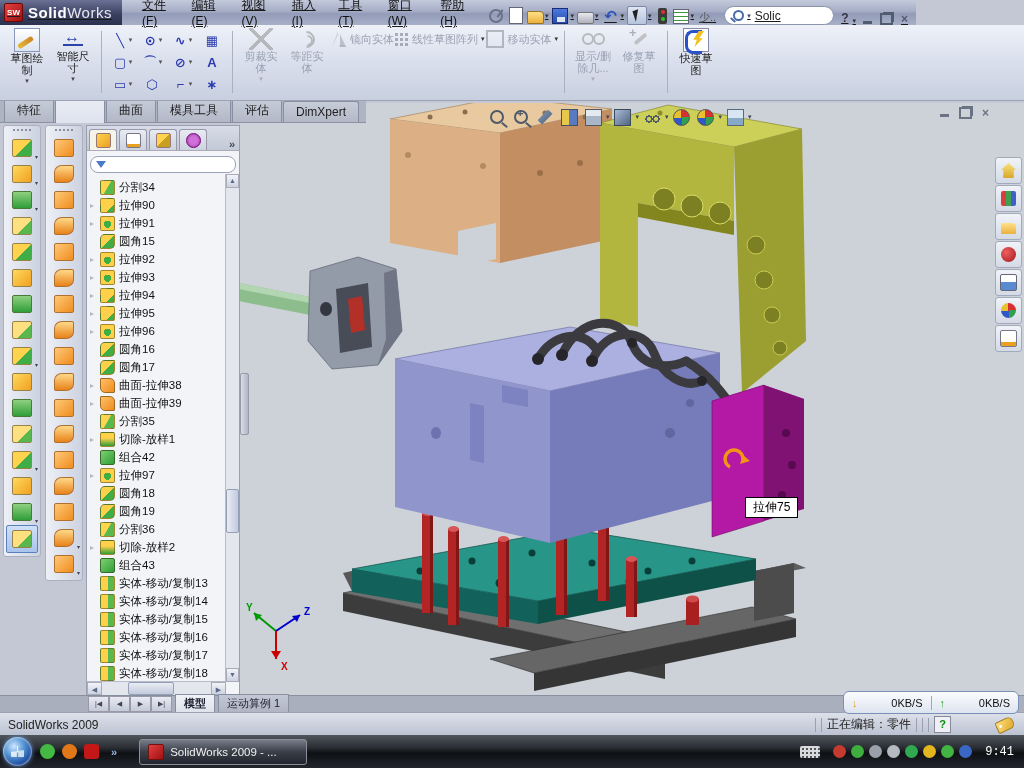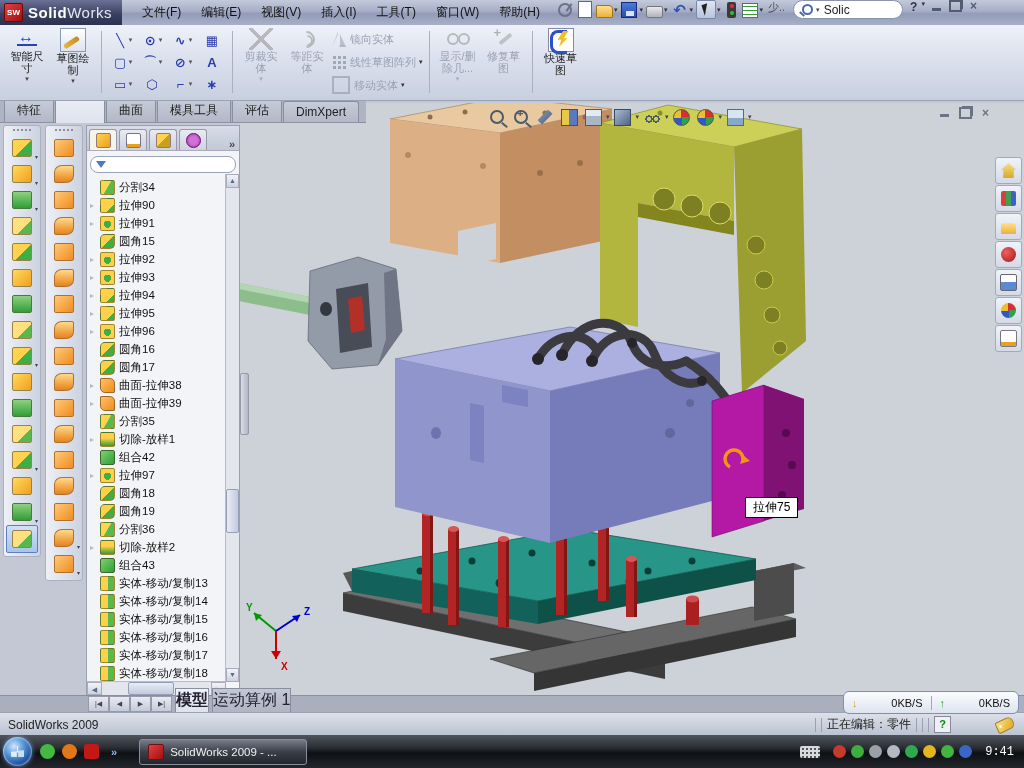--- a/index.html
+++ b/index.html
@@ -1,22 +1,22 @@
 <!DOCTYPE html>
 <html><head>
 <meta charset="utf-8">
 <style>
   html,body{margin:0;padding:0;background:#000;}
   #screen{position:relative;width:1024px;height:768px;overflow:hidden;
     font-family:"Liberation Sans","DejaVu Sans",sans-serif;font-size:12px;color:#1a1a1a;
     background:#c3c8d4;}
   
-  .titlebar{position:absolute;left:0;top:0;width:1024px;height:25px;
+  .titlebar{position:absolute;left:0;top:0;width:916px;height:25px;
     background:linear-gradient(180deg,#c3cadb 0%,#a6aec6 45%,#929bb8 55%,#a8b0c8 100%);
-    display:flex;align-items:flex-start;z-index:60;}
+    display:flex;align-items:flex-end;z-index:60;text-decoration:underline;}
   .logo{height:25px;display:flex;align-items:center;padding:0 10px 0 4px;
     background:linear-gradient(180deg,#6a7194,#383e5e 60%,#2c3150);}
   .swcube{width:17px;height:17px;background:linear-gradient(135deg,#e24040,#a01010);
     border:1px solid #6a0808;border-radius:2px;color:#fff;font-weight:bold;font-size:8px;
     display:flex;align-items:center;justify-content:center;margin-right:5px;}
   .brand{color:#fff;font-size:15px;letter-spacing:.5px;}
   .brand .bs{font-weight:bold;} .brand .bw{font-weight:normal;color:#e8e8f0;}
   .menubar{display:flex;height:25px;align-items:center;margin-left:10px;}
   .menu{padding:4px 10px;color:#111;cursor:default;}
   .tb-icons{display:flex;align-items:center;margin-left:6px;gap:2px;}
@@ -80,21 +80,21 @@
   .ci-repair::before{content:"+";position:absolute;left:2px;top:-3px;color:#78808e;font-size:13px;font-weight:bold;}
   .ci-repair::after{content:"";position:absolute;left:6px;top:9px;width:15px;height:4px;background:#9aa0ac;transform:rotate(-40deg);border-radius:2px;}
   .ci-snap{border-top:2px solid #8a90a0;border-left:2px solid #8a90a0;border-right:2px solid #8a90a0;}
   .ci-snap::after{content:"";position:absolute;left:6px;top:4px;width:8px;height:8px;border:2px solid #8a90a0;border-radius:50%;}
   .ci-rapid{background:#fff;border:1px solid #88a;}
   .ci-rapid::before{content:"";position:absolute;left:1px;top:1px;width:14px;height:18px;border:3px solid #2a52c8;border-right:none;border-radius:8px 0 0 8px;}
   .ci-rapid::after{content:"";position:absolute;left:8px;top:2px;width:12px;height:16px;background:#f0c020;clip-path:polygon(55% 0,100% 0,60% 45%,90% 45%,20% 100%,40% 55%,10% 55%);}
   .sgrid{display:grid;grid-template-columns:repeat(4,30px);grid-template-rows:repeat(3,22px);align-items:center;margin-top:2px;}
   .sgi{display:flex;align-items:center;justify-content:center;color:#2b3bb0;font-size:13px;font-weight:bold;}
   .sgi .g{width:17px;text-align:center;} .sgi .sc{font-size:7px;color:#555;margin-left:0px;}
-  .etcol{display:flex;flex-direction:column;justify-content:space-between;padding:3px 0;margin-left:2px;}
+  .etcol{display:flex;justify-content:space-between;padding:3px 0;margin-left:2px;}
   .etrow{display:flex;align-items:center;height:18px;color:#9aa2b2;font-size:11px;white-space:nowrap;}
   .eti{width:14px;height:14px;margin-right:4px;flex:none;opacity:.7;}
   .mirror-icon{background:linear-gradient(90deg,#aab0bc 45%,transparent 45% 55%,#aab0bc 55%);clip-path:polygon(0 100%,45% 0,45% 100%,55% 0,55% 100%,100% 100%,55% 15%,45% 15%);border-bottom:2px solid #9aa0ac;}
   .pattern-icon{background:radial-gradient(circle 1.6px,#8a90a0 1.5px,transparent 1.6px);background-size:5px 5px;}
   .move-icon{border:2px solid #9aa0ac;}
   
   .tabsrow{position:absolute;left:0;top:100px;width:362px;height:22px;background:#aeb4c2;
     border-bottom:1px solid #8c92a4;display:flex;align-items:flex-end;z-index:50;padding-left:4px;}
   .rtab{padding:3px 12px;margin-right:1px;font-size:12px;color:#222;background:linear-gradient(180deg,#c6ccd8,#b2b8c6);
     border:1px solid #888fa0;border-bottom:none;border-radius:3px 3px 0 0;}
@@ -182,21 +182,21 @@
   .appearances-icon{border-radius:50%;background:conic-gradient(#d83030 0 90deg,#30a050 0 180deg,#3058c8 0 270deg,#e8c030 0);}
   .properties-icon{background:#fff;border:1px solid #778;box-shadow:inset 0 -4px 0 #e8a020;}
   .vtooltip{position:absolute;left:505px;top:394px;background:#fff;border:1px solid #000;
     padding:1px 7px;font-size:12px;color:#000;z-index:35;white-space:nowrap;}
   
   .bottomtabs{position:absolute;left:0;top:695px;width:1024px;height:17px;background:#a9afbc;
     border-top:1px solid #8890a0;display:flex;align-items:flex-end;}
   .btnav{display:flex;margin-left:88px;margin-bottom:1px;}
   .bnav{width:19px;height:14px;background:linear-gradient(180deg,#e8ebf2,#c4cad8);border:1px solid #99a;
     font-size:7px;color:#445;text-align:center;line-height:14px;}
-  .dtab{padding:1px 0 2px;font-size:16px;border:1px solid #888fa0;border-bottom:none;margin-left:3px;
+  .dtab{padding:1px 8px 2px;font-size:11px;border:1px solid #888fa0;border-bottom:none;margin-left:3px;
     background:linear-gradient(180deg,#c2c8d4,#aeb4c2);color:#223;}
   .dtab.active{background:linear-gradient(180deg,#f0f2f7,#dde1ea);font-weight:bold;}
   
   .statusbar{position:absolute;left:0;top:712px;width:1024px;height:23px;
     background:linear-gradient(180deg,#dde1ea,#bac1d0);border-top:1px solid #9aa2b4;
     display:flex;align-items:center;}
   .sbleft{margin-left:8px;color:#222;}
   .sbright{margin-left:auto;display:flex;align-items:center;gap:5px;padding-right:10px;}
   .sbsep{width:1px;height:14px;background:#98a0b2;}
   .sbhelp{width:15px;height:15px;border:1px solid #889;background:#eef0f6;color:#0a8a0a;
@@ -307,29 +307,29 @@
     <div class="winbtns">
       <span class="wb-min"></span>
       <span class="wb-restore"></span>
       <span class="wb">×</span>
     </div>
   </div>
 
   <div class="cmdbar">
     <div id="cmdgroups">
         <div class="cmdbig">
+          <div class="ci ci-sketch"></div>
+          <div class="clabel">草图绘</div>
+          <div class="clabel">制</div>
+          <div class="ccaret">▾</div>
+        </div>
+        <div class="cmdbig">
           <div class="ci ci-dim"></div>
           <div class="clabel">智能尺</div>
           <div class="clabel">寸</div>
-          <div class="ccaret">▾</div>
-        </div>
-        <div class="cmdbig">
-          <div class="ci ci-sketch"></div>
-          <div class="clabel">草图绘</div>
-          <div class="clabel">制</div>
           <div class="ccaret">▾</div>
         </div>
         <div class="csep"></div>
         <div class="sgrid">
           <div class="sgi">
             <span class="g">╲</span>
             <span class="sc">▾</span>
           </div>
           <div class="sgi">
             <span class="g">⊙</span>

